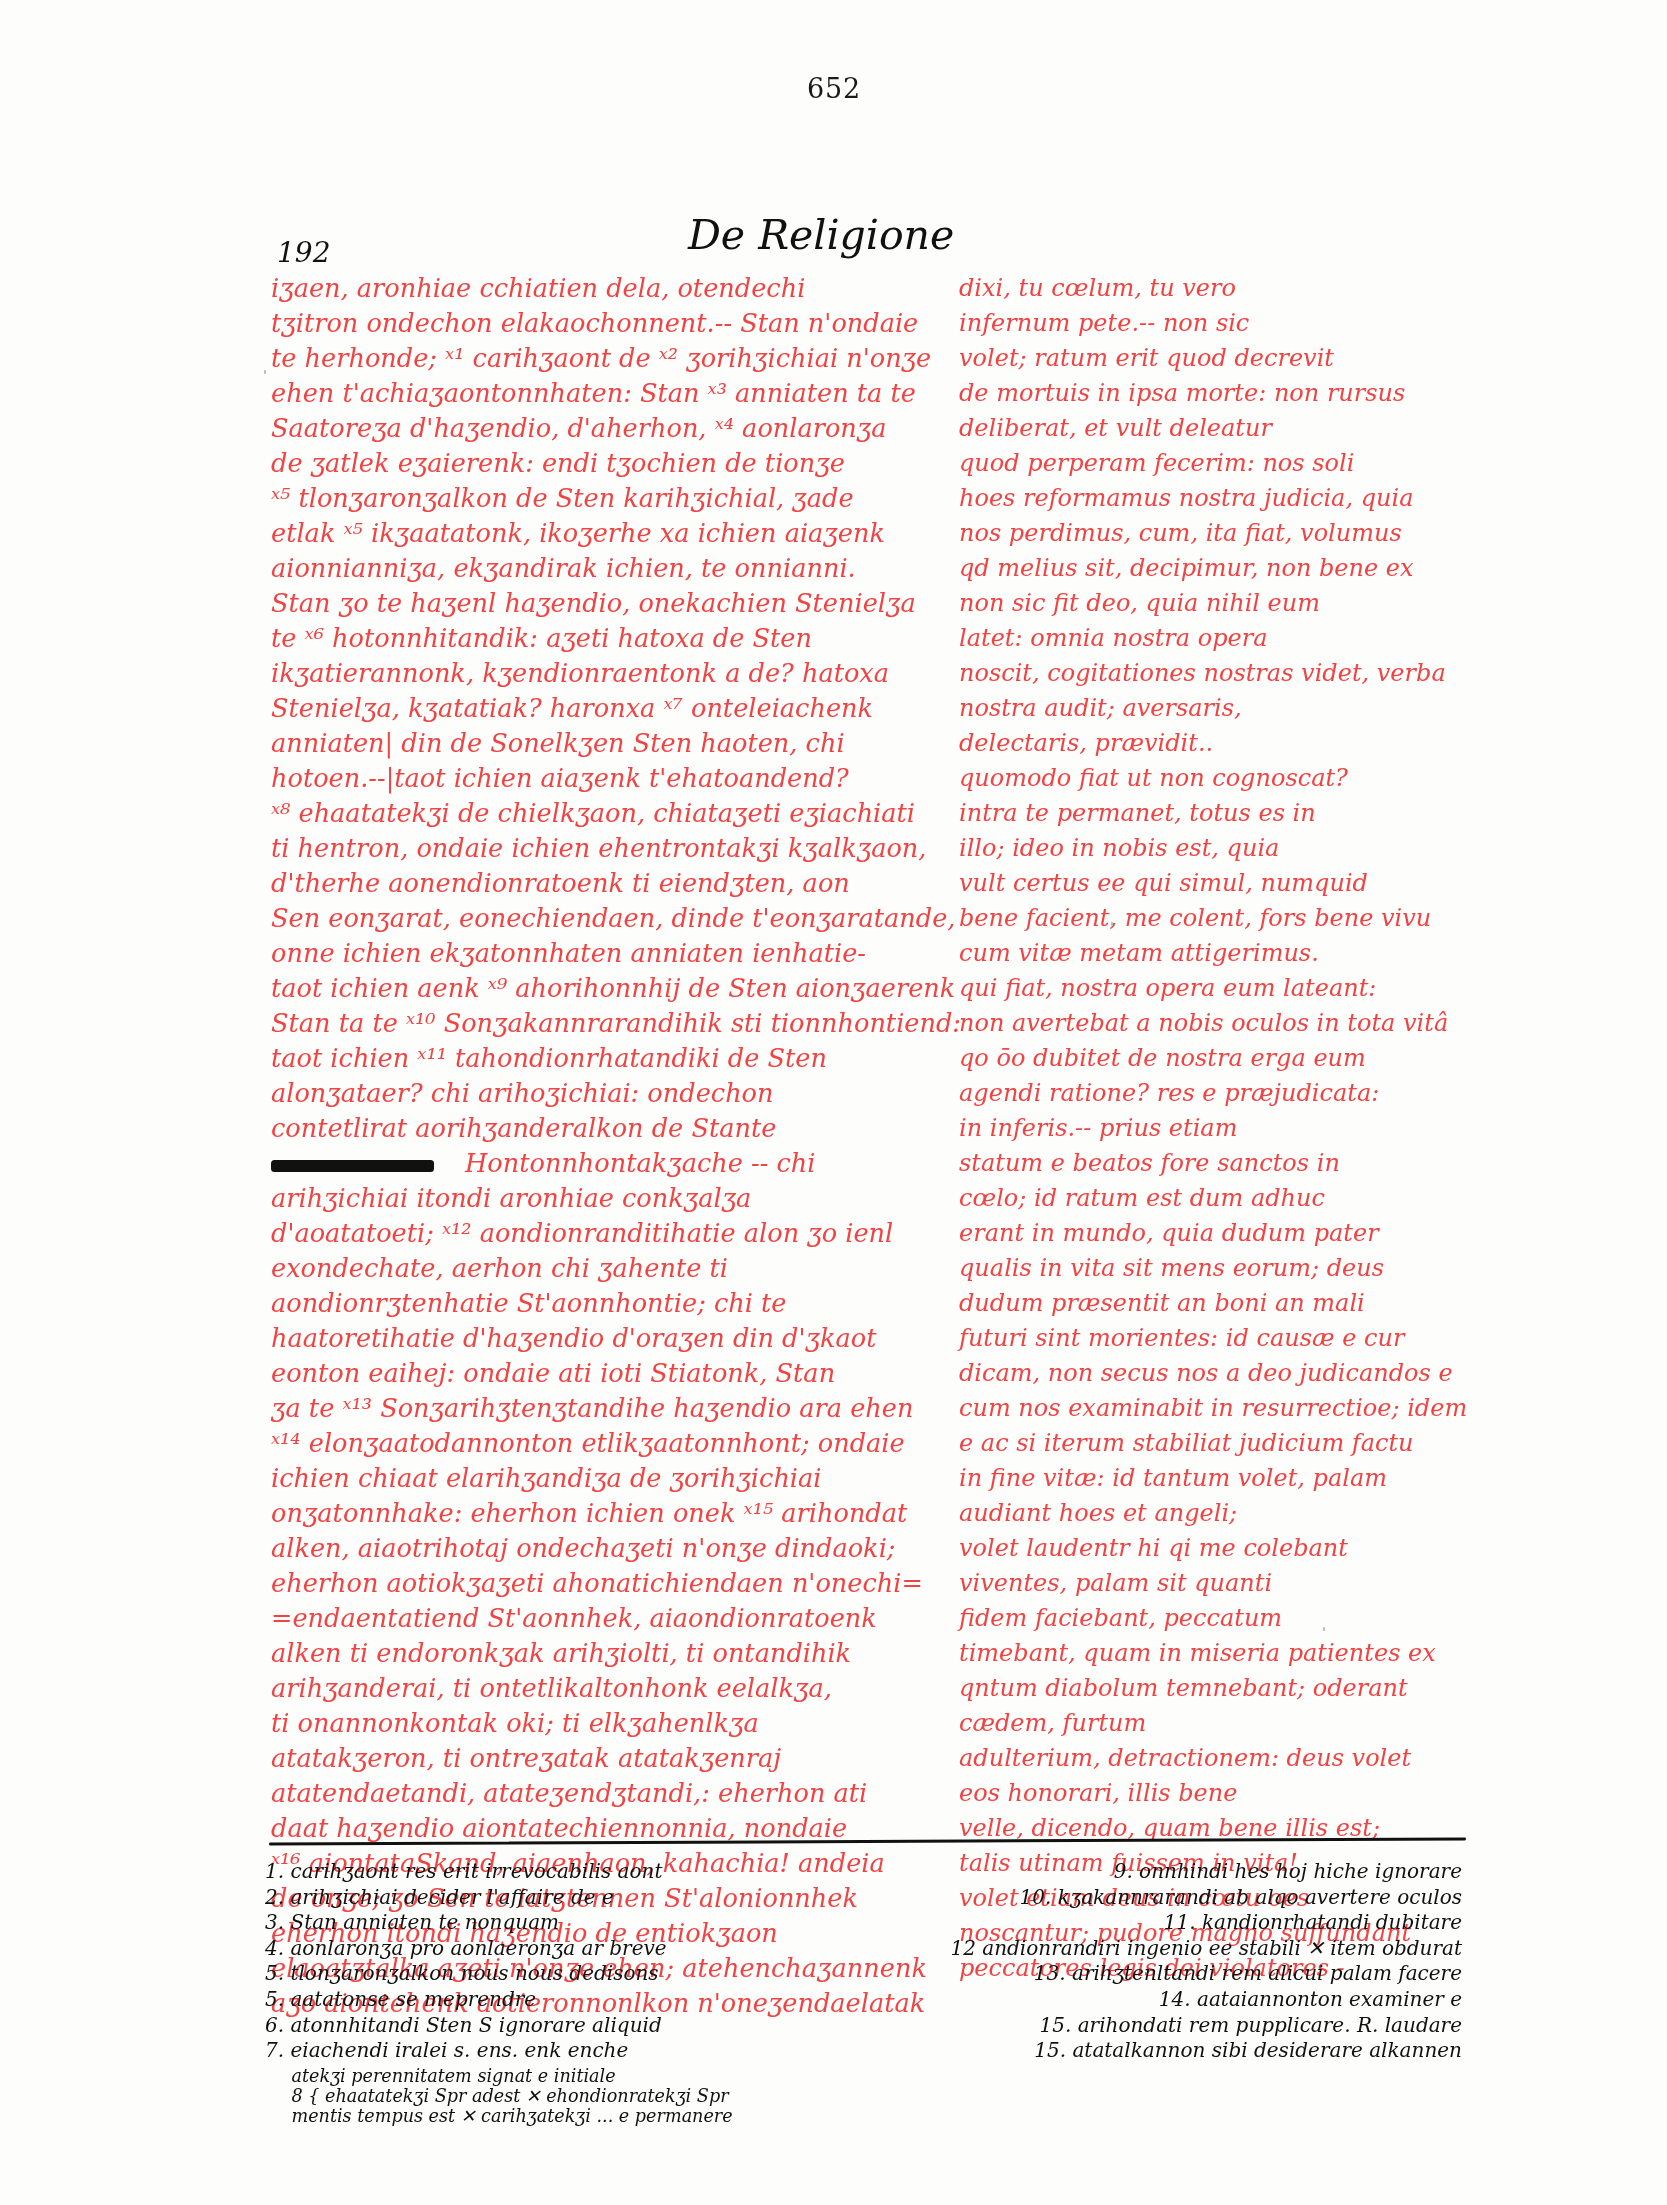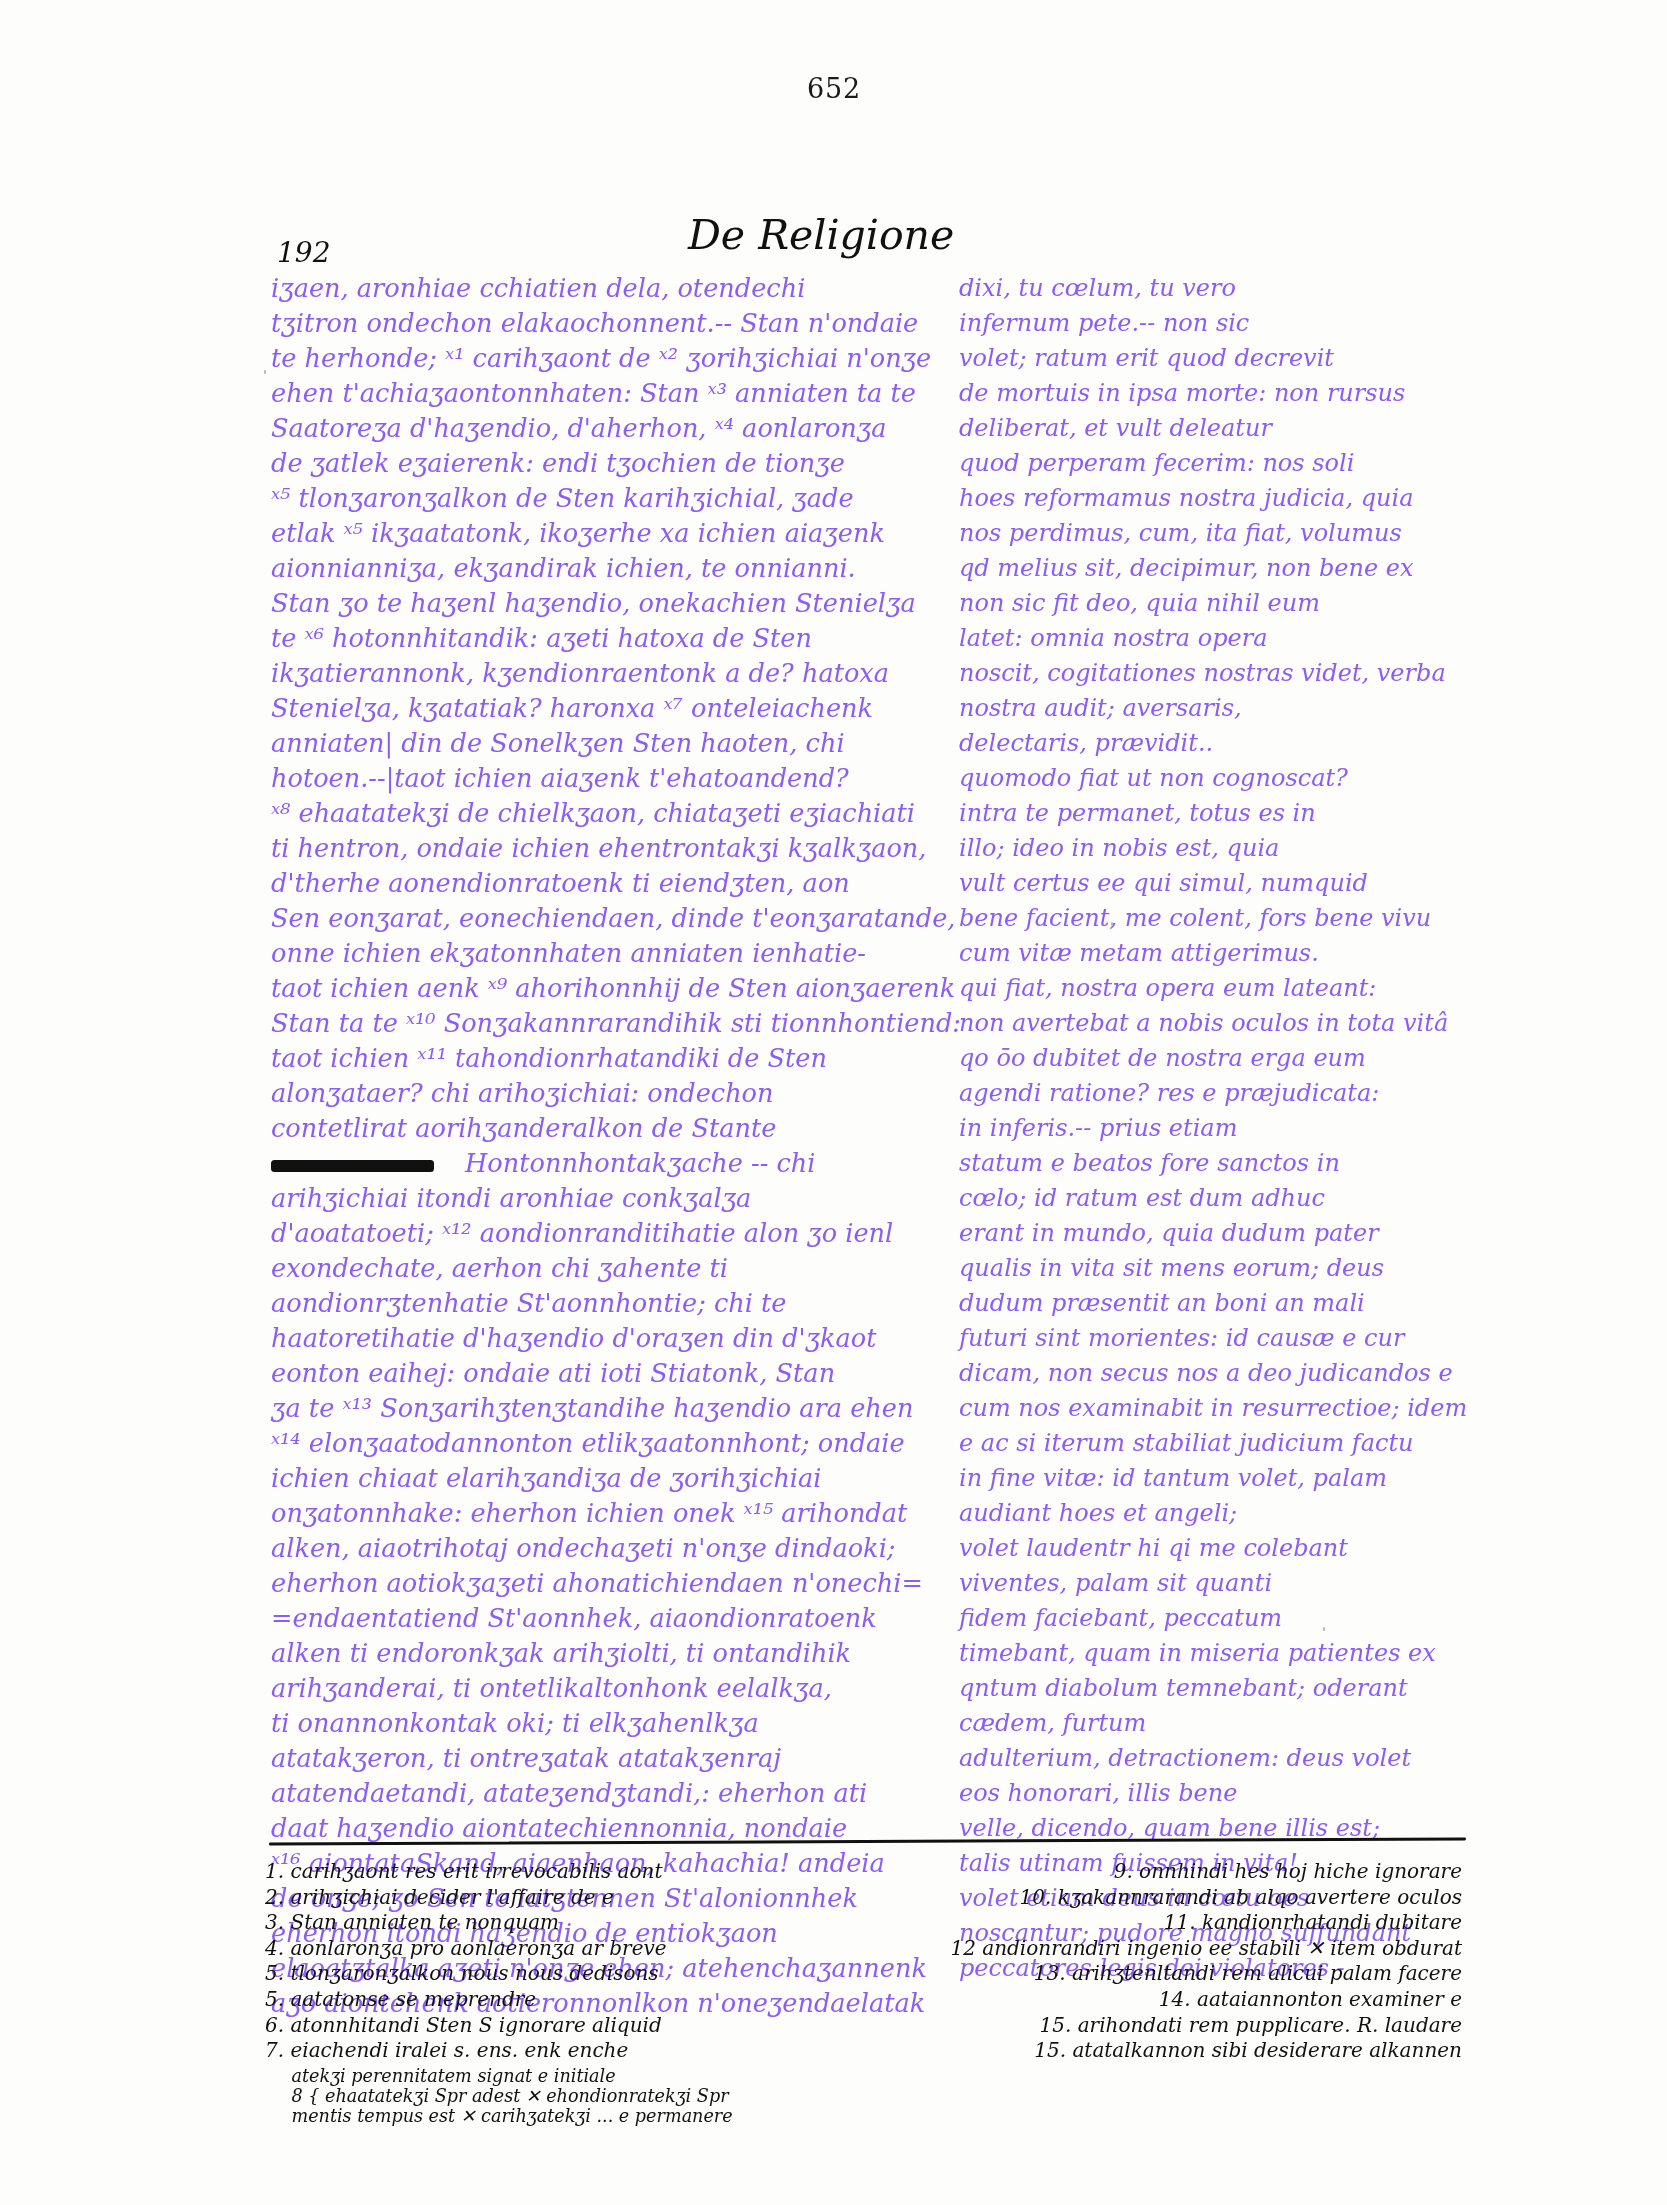--- a/index.html
+++ b/index.html
@@ -12,21 +12,21 @@
     .ms-num {
       position: absolute; left: 277px; top: 236px;
       font-family: "DejaVu Serif", serif; font-style: italic; font-size: 28px;
     }
     .ms-title {
       position: absolute; left: 688px; top: 211px;
       font-family: "DejaVu Serif", serif; font-style: italic; font-size: 41px;
     }
     .col {
       position: absolute; top: 271px;
-      font-family: "DejaVu Serif", serif; font-style: italic; color: #8b5cf6;
+      font-family: "DejaVu Serif", serif; font-style: italic; color: #ef4444;
     }
     .col.left { left: 271px; width: 688px; font-size: 25.6px; }
     .col.right { left: 959px; width: 503px; font-size: 24px; }
     .line { height: 35px; line-height: 35px; white-space: nowrap; position: relative; }
     .col.right .line { height: 35px; }
     .line.struck-prefix::before {
       content: ""; position: absolute; left: 0; top: 14px; width: 163px; height: 11.5px;
       background: #111; border-radius: 3.5px;
     }
     .rule {

